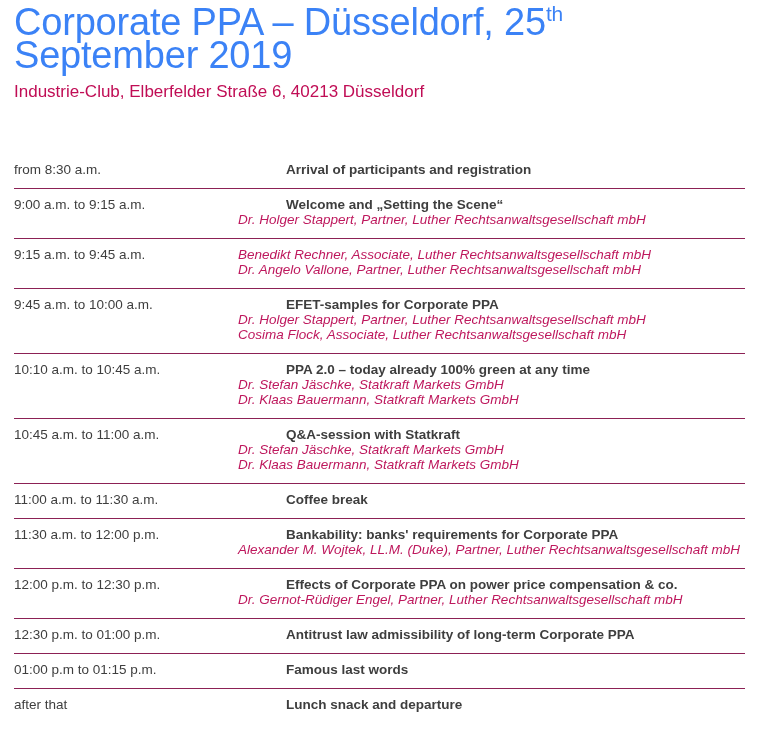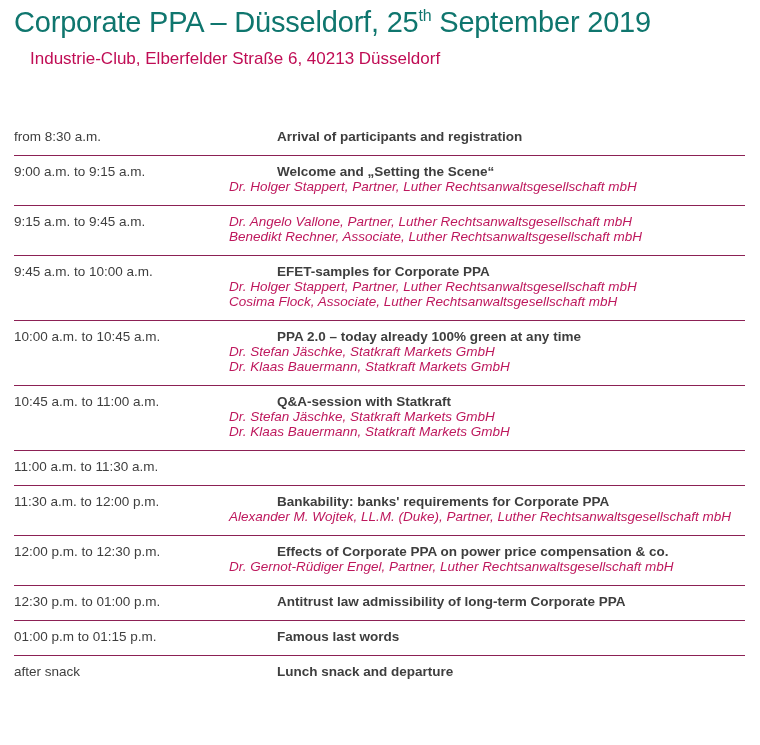--- a/index.html
+++ b/index.html
@@ -6,48 +6,48 @@
   body { width:760px; font-family:"Liberation Sans", sans-serif; }
   .page {
     box-sizing:border-box;
     width:760px;
     min-height:745px;
     padding:6px 15px 10px 14px;
     background:#ffffff;
   }
   .page-title {
     margin:0 0 10px 0;
-    font-size:29px;
+    font-size:38px;
     line-height:33px;
     font-weight:400;
-    color:#0f766e;
+    color:#3b82f6;
     letter-spacing:-0.2px;
   }
   .page-title sup {
     font-size:0.55em;
     line-height:0;
     vertical-align:super;
   }
   .subtitle {
     font-size:17px;
     line-height:20px;
     font-weight:400;
     color:#C00D55;
-    margin-left:16px;
   }
   .schedule {
     margin-top:52px;
     color:#3E3E3E;
     font-size:13.5px;
     line-height:15px;
   }
   .row {
     display:grid;
     grid-template-columns:215px 1fr;
     padding:8px 0 11px 0;
+    gap:9px;
   }
   .row + .row {
     border-top:1.5px solid #8C2155;
   }
   .time { color:#3E3E3E; }
   .session-title { font-weight:700; color:#3E3E3E;margin-left:48px; }
   .speakers .speaker-line {
     font-style:italic;
     font-weight:400;
     color:#be185d;
@@ -76,39 +76,39 @@
       <div class="speakers">
             <div class="speaker-line">Dr. Holger Stappert, Partner, Luther Rechtsanwaltsgesellschaft mbH</div>
           </div>
     </div>
   </div>
 
   <div class="row">
     <div class="time">9:15 a.m. to 9:45 a.m.</div>
     <div class="details">
       <div class="speakers">
+            <div class="speaker-line">Benedikt Rechner, Associate, Luther Rechtsanwaltsgesellschaft mbH</div>
             <div class="speaker-line">Dr. Angelo Vallone, Partner, Luther Rechtsanwaltsgesellschaft mbH</div>
-            <div class="speaker-line">Benedikt Rechner, Associate, Luther Rechtsanwaltsgesellschaft mbH</div>
           </div>
     </div>
   </div>
 
   <div class="row">
     <div class="time">9:45 a.m. to 10:00 a.m.</div>
     <div class="details">
       <div class="session-title">EFET-samples for Corporate PPA</div>
       <div class="speakers">
             <div class="speaker-line">Dr. Holger Stappert, Partner, Luther Rechtsanwaltsgesellschaft mbH</div>
             <div class="speaker-line">Cosima Flock, Associate, Luther Rechtsanwaltsgesellschaft mbH</div>
           </div>
     </div>
   </div>
 
   <div class="row">
-    <div class="time">10:00 a.m. to 10:45 a.m.</div>
+    <div class="time">10:10 a.m. to 10:45 a.m.</div>
     <div class="details">
       <div class="session-title">PPA 2.0 – today already 100% green at any time</div>
       <div class="speakers">
             <div class="speaker-line">Dr. Stefan Jäschke, Statkraft Markets GmbH</div>
             <div class="speaker-line">Dr. Klaas Bauermann, Statkraft Markets GmbH</div>
           </div>
     </div>
   </div>
 
   <div class="row">
@@ -117,20 +117,24 @@
       <div class="session-title">Q&amp;A-session with Statkraft</div>
       <div class="speakers">
             <div class="speaker-line">Dr. Stefan Jäschke, Statkraft Markets GmbH</div>
             <div class="speaker-line">Dr. Klaas Bauermann, Statkraft Markets GmbH</div>
           </div>
     </div>
   </div>
 
   <div class="row">
     <div class="time">11:00 a.m. to 11:30 a.m.</div>
+    <div class="details">
+      <div class="session-title">Coffee break</div>
+      <div class="speakers"></div>
+    </div>
   </div>
 
   <div class="row">
     <div class="time">11:30 a.m. to 12:00 p.m.</div>
     <div class="details">
       <div class="session-title">Bankability: banks' requirements for Corporate PPA</div>
       <div class="speakers">
             <div class="speaker-line">Alexander M. Wojtek, LL.M. (Duke), Partner, Luther Rechtsanwaltsgesellschaft mbH</div>
           </div>
     </div>
@@ -155,20 +159,20 @@
 
   <div class="row">
     <div class="time">01:00 p.m to 01:15 p.m.</div>
     <div class="details">
       <div class="session-title">Famous last words</div>
       <div class="speakers"></div>
     </div>
   </div>
 
   <div class="row">
-    <div class="time">after snack</div>
+    <div class="time">after that</div>
     <div class="details">
       <div class="session-title">Lunch snack and departure</div>
       <div class="speakers"></div>
     </div>
   </div>
 </div>
 </div>
 
 </body></html>

